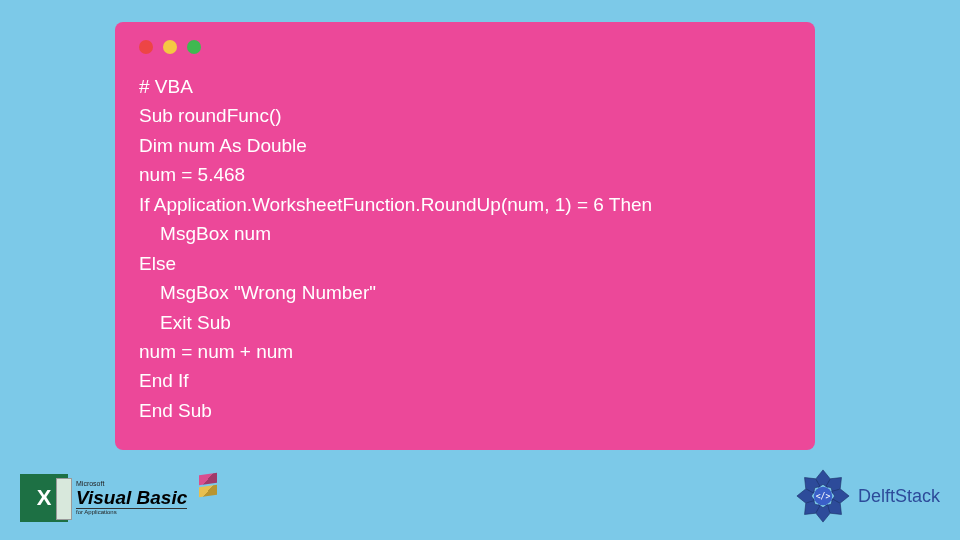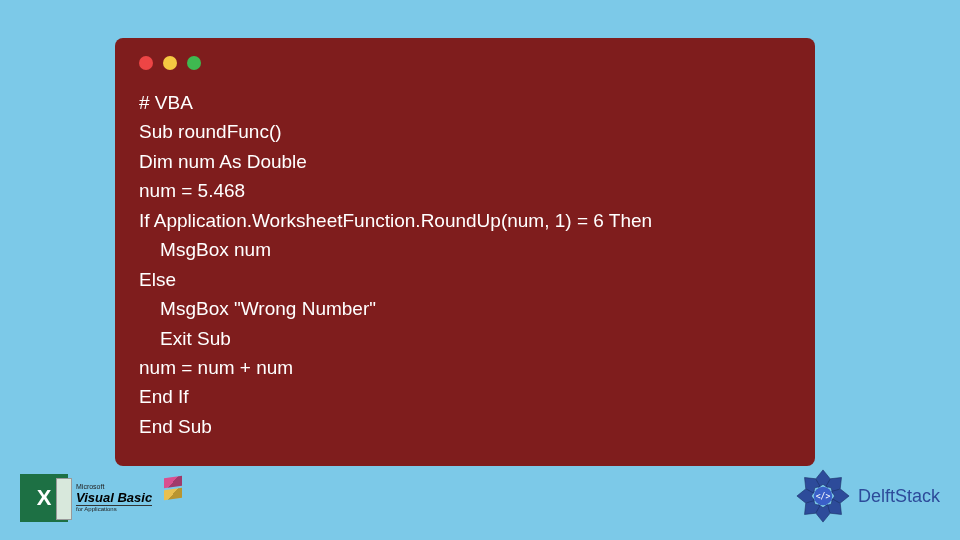--- a/index.html
+++ b/index.html
@@ -10,24 +10,24 @@
     body {
       width: 960px;
       height: 540px;
       background: #7cc9e8;
       font-family: Arial, Helvetica, sans-serif;
       position: relative;
     }
     .code-window {
       position: absolute;
       left: 115px;
-      top: 38px;
+      top: 22px;
       width: 700px;
       height: 428px;
-      background: #7f1d1d;
+      background: #ec4899;
       border-radius: 8px;
       padding: 18px 24px;
     }
     .traffic-lights {
       display: flex;
       gap: 10px;
       margin-bottom: 18px;
     }
     .traffic-light {
       width: 14px;
@@ -80,21 +80,21 @@
       font-size: 8px;
       line-height: 1.1;
       color: #000;
       position: relative;
     }
     .vb-logo-top {
       font-size: 7px;
       color: #222;
     }
     .vb-logo-main {
-      font-size: 13px;
+      font-size: 19px;
       font-weight: bold;
       font-style: italic;
       color: #000;
     }
     .vb-logo-sub {
       font-size: 6px;
       color: #222;
       border-top: 1px solid #333;
     }
     .vb-shapes {

